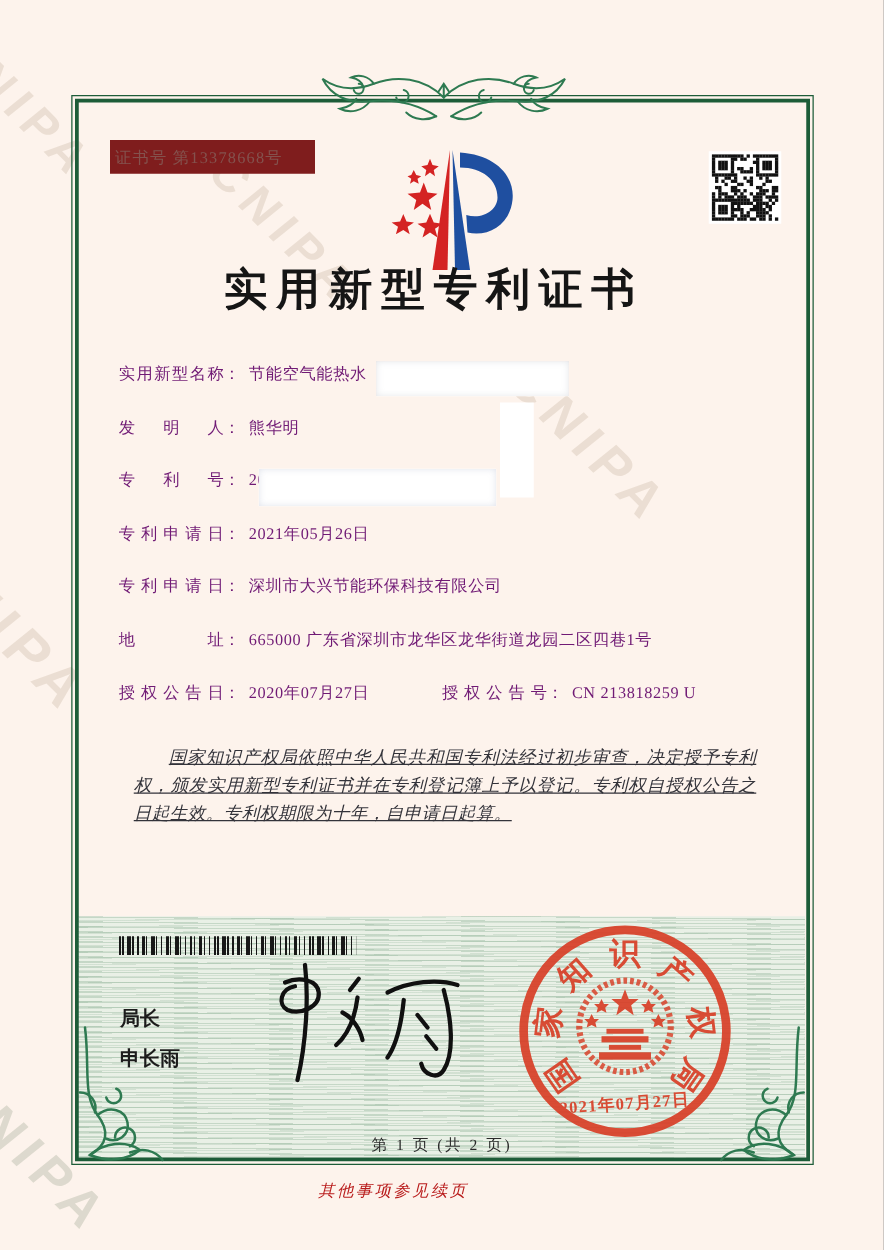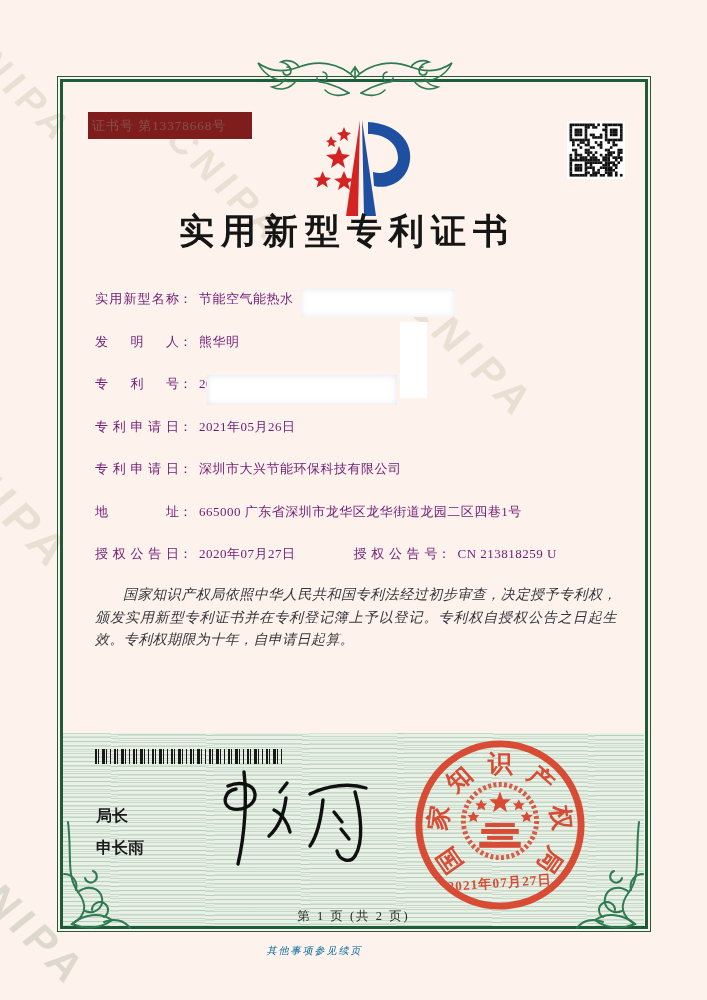--- a/index.html
+++ b/index.html
@@ -56,41 +56,41 @@
   .redact-name{left:301px;top:289px;width:154px;height:28px;
                box-shadow:inset 0 0 6px rgba(150,160,170,0.25);}
   .redact-patno{left:207px;top:375px;width:190px;height:30px;
                box-shadow:inset 0 0 6px rgba(150,160,190,0.3);}
   .redact-mid{left:400px;top:322px;width:27px;height:76px;box-shadow:none;}
 
   
   .body-text{position:absolute;left:95px;top:584px;width:522px;z-index:5;
              font-style:italic;font-size:14px;line-height:22.5px;color:#33333a;
              text-align:justify;letter-spacing:0.4px;}
-  .body-text p{margin:0;text-indent:2em;}
+  .body-text p{margin:12px;text-indent:2em;text-decoration:underline;}
 
   
   .barcode{position:absolute;left:95px;top:749px;width:190px;height:15px;z-index:5;
      background:repeating-linear-gradient(90deg,#181818 0 2px,rgba(0,0,0,0) 2px 3px,
         #181818 3px 4px,rgba(0,0,0,0) 4px 7px,#181818 7px 10px,rgba(0,0,0,0) 10px 11px,
         #181818 11px 12px,rgba(0,0,0,0) 12px 15px,#181818 15px 16px,rgba(0,0,0,0) 16px 19px);}
   .officer{position:absolute;left:96px;top:800px;z-index:5;
            font-family:"Liberation Sans","DejaVu Sans",sans-serif;font-size:16px;
            font-weight:600;color:#1c1c1c;line-height:32px;}
   .sig{position:absolute;left:198px;top:766px;width:205px;height:115px;z-index:5;}
   .seal{position:absolute;left:410px;top:736px;width:180px;height:180px;z-index:6;opacity:0.93;}
   .seal-char{font-size:25px;font-weight:700;fill:#d84028;text-anchor:middle;
              font-family:"Liberation Serif","DejaVu Serif",serif;}
   .seal-date{font-size:13.5px;font-weight:700;fill:#d84028;text-anchor:middle;letter-spacing:1px;
              font-family:"Liberation Serif","DejaVu Serif",serif;}
 
   .page-num{position:absolute;left:0;top:908px;width:707px;text-align:center;z-index:5;
             font-size:12.5px;color:#2a2a2a;letter-spacing:2px;}
   .cont-note{position:absolute;left:0;top:944px;width:629px;text-align:center;z-index:5;
-             font-style:italic;font-size:10px;color:#0369a1;letter-spacing:2px;}
+             font-style:italic;font-size:13px;color:#b91c1c;letter-spacing:2px;}
 </style>
 </head>
 <body>
 
 <div class="page">
 
   <div class="wm wm1">CNIPA</div>
   <div class="wm wm2">CNIPA</div>
   <div class="wm wm3">CNIPA</div>
   <div class="wm wm4">CNIPA</div>

